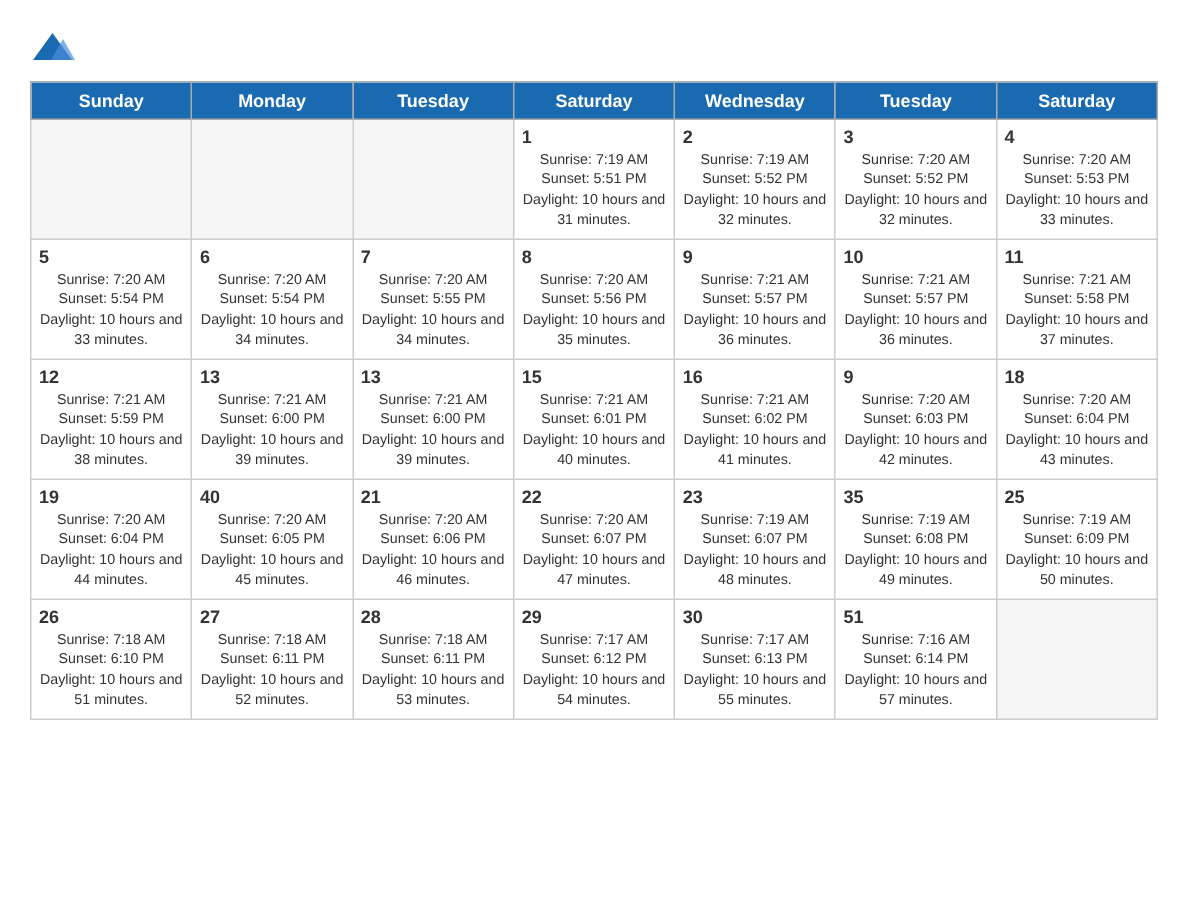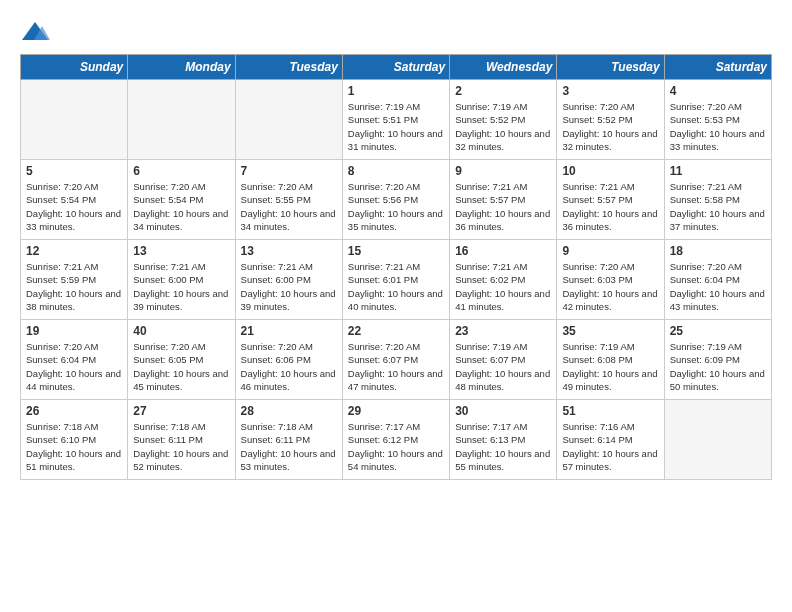--- a/index.html
+++ b/index.html
@@ -41,23 +41,22 @@
       width: 100%;
       border-collapse: collapse;
       table-layout: fixed;
     }
     th {
       background-color: #1a6ab1;
       color: #fff;
       font-size: 12px;
       font-weight: bold;
       padding: 5px 4px;
-      text-align: right;
+      text-align: center;
       border: 1px solid #aaa;
-      font-style: italic;
     }
     td {
       border: 1px solid #ccc;
       vertical-align: top;
       padding: 4px 5px;
       font-size: 10px;
       color: #333;
       height: 80px;
       background: #fff;
     }
@@ -66,20 +65,21 @@
     }
     .day-number {
       font-size: 12px;
       font-weight: bold;
       margin-bottom: 2px;
     }
     .day-info {
       font-size: 9.5px;
       line-height: 1.4;
       color: #333;
+      text-align: center;
     }
   </style>
 </head>
 <body>
 
 <div class="header">
   <div class="logo">
     <svg class="logo-icon" viewBox="0 0 30 24" xmlns="http://www.w3.org/2000/svg">
       <polygon points="15,2 28,20 2,20" fill="#1a6ab1"></polygon>
       <polygon points="22,6 30,20 14,20" fill="#4a90d9" opacity="0.7"></polygon>

